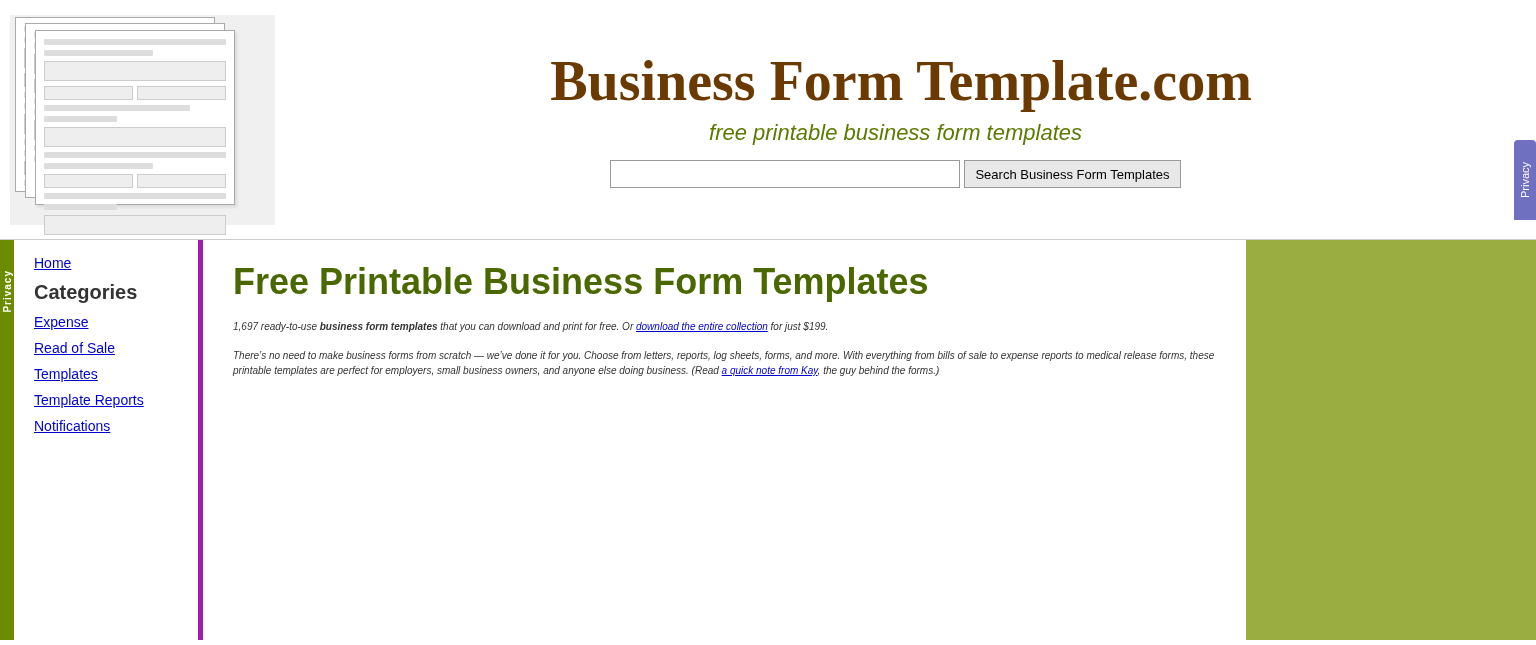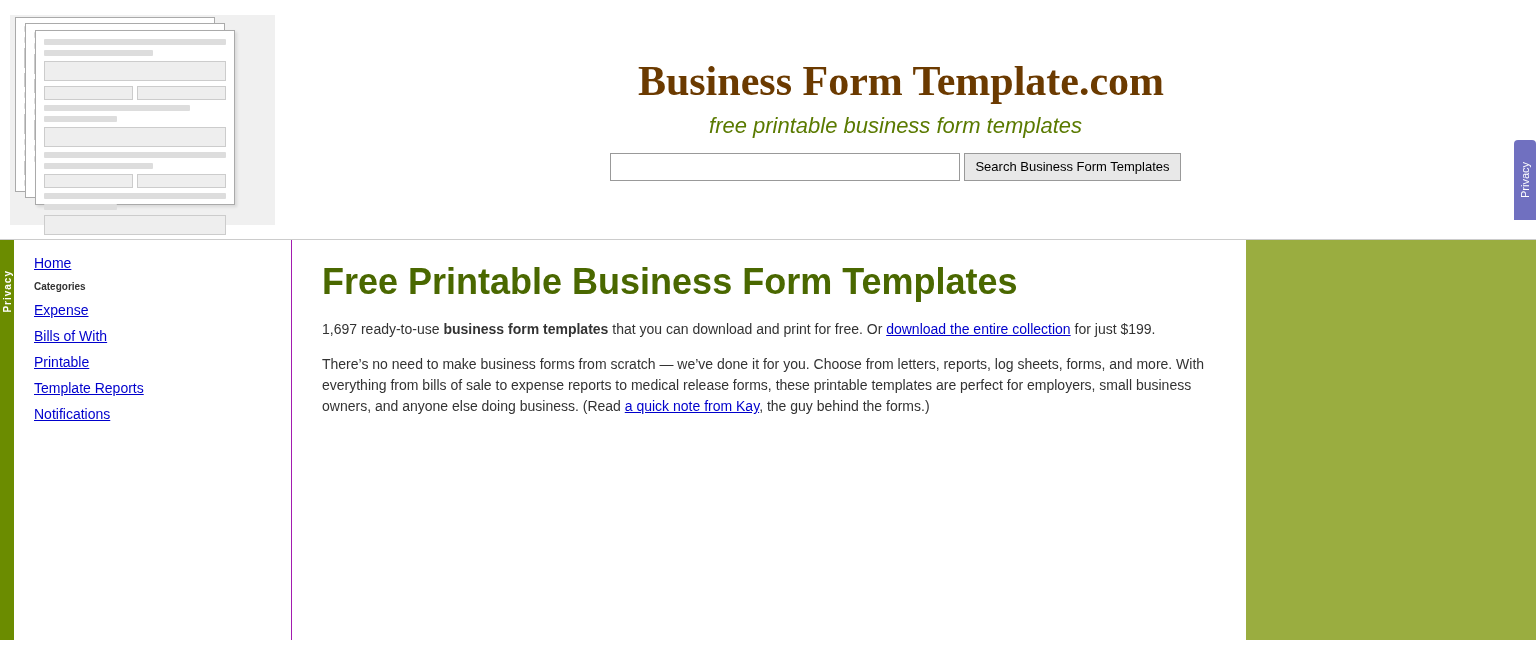--- a/index.html
+++ b/index.html
@@ -16,21 +16,21 @@
     }
     #header-text {
       flex: 1;
       display: flex;
       flex-direction: column;
       align-items: center;
       justify-content: center;
       padding: 10px 20px;
     }
     #site-title {
-      font-size: 42px;
+      font-size: 56px;
       font-weight: bold;
       color: #6b3a00;
       font-family: Georgia, serif;
       line-height: 1.1;
       text-align: center;
       margin-left: 11px;
     }
     #site-subtitle {
       font-size: 22px;
       color: #5a7a00;
@@ -85,37 +85,37 @@
     }
 
     
     #main {
       display: flex;
       width: 100%;
     }
 
     
     #sidebar {
-      width: 278px;
+      width: 189px;
       flex-shrink: 0;
-      border-right: 1px solid #a21caf;
+      border-right: 5px solid #a21caf;
       padding: 15px 10px 15px 20px;
       background: #fff;
       min-height: 400px;
     }
     #sidebar a {
       display: block;
       color: #00c;
       text-decoration: underline;
       margin-bottom: 10px;
       font-size: 14px;
     }
     #sidebar .categories-label {
       font-weight: bold;
-      font-size: 10px;
+      font-size: 20px;
       color: #333;
       margin-bottom: 10px;
       display: block;
     }
 
     
     #sidebar-wrapper {
       display: flex;
       position: relative;
     }
@@ -144,23 +144,24 @@
     }
     #content h1 {
       font-size: 36px;
       color: #4a6800;
       font-weight: bold;
       margin-bottom: 16px;
       line-height: 1.2;
     }
     #content p {
       margin-bottom: 14px;
-      font-size: 14px;
+      font-size: 10px;
       line-height: 1.5;
       color: #333;
+      font-style: italic;
     }
     #content a {
       color: #00c;
       text-decoration: underline;
     }
 
     
     #right-panel {
       width: 290px;
       flex-shrink: 0;
@@ -319,22 +320,22 @@
 <div id="main">
 
   <div id="sidebar-wrapper">
     <div id="privacy-side-tab">
       <span>Privacy</span>
     </div>
     <div id="sidebar">
       <a href="#">Home</a>
       <span class="categories-label">Categories</span>
       <a href="#">Expense</a>
-      <a href="#">Bills of With</a>
-      <a href="#">Printable</a>
+      <a href="#">Read of Sale</a>
+      <a href="#">Templates</a>
       <a href="#">Template Reports</a>
       <a href="#">Notifications</a>
     </div>
   </div>
 
   <div id="content">
     <h1>Free Printable Business Form Templates</h1>
     <p>
       <span>1,697</span><span> ready-to-use </span><strong>business form templates</strong><span> that you can download and print for free. Or </span><a href="#">download the entire collection</a><span> for just $199.</span>
     </p>

